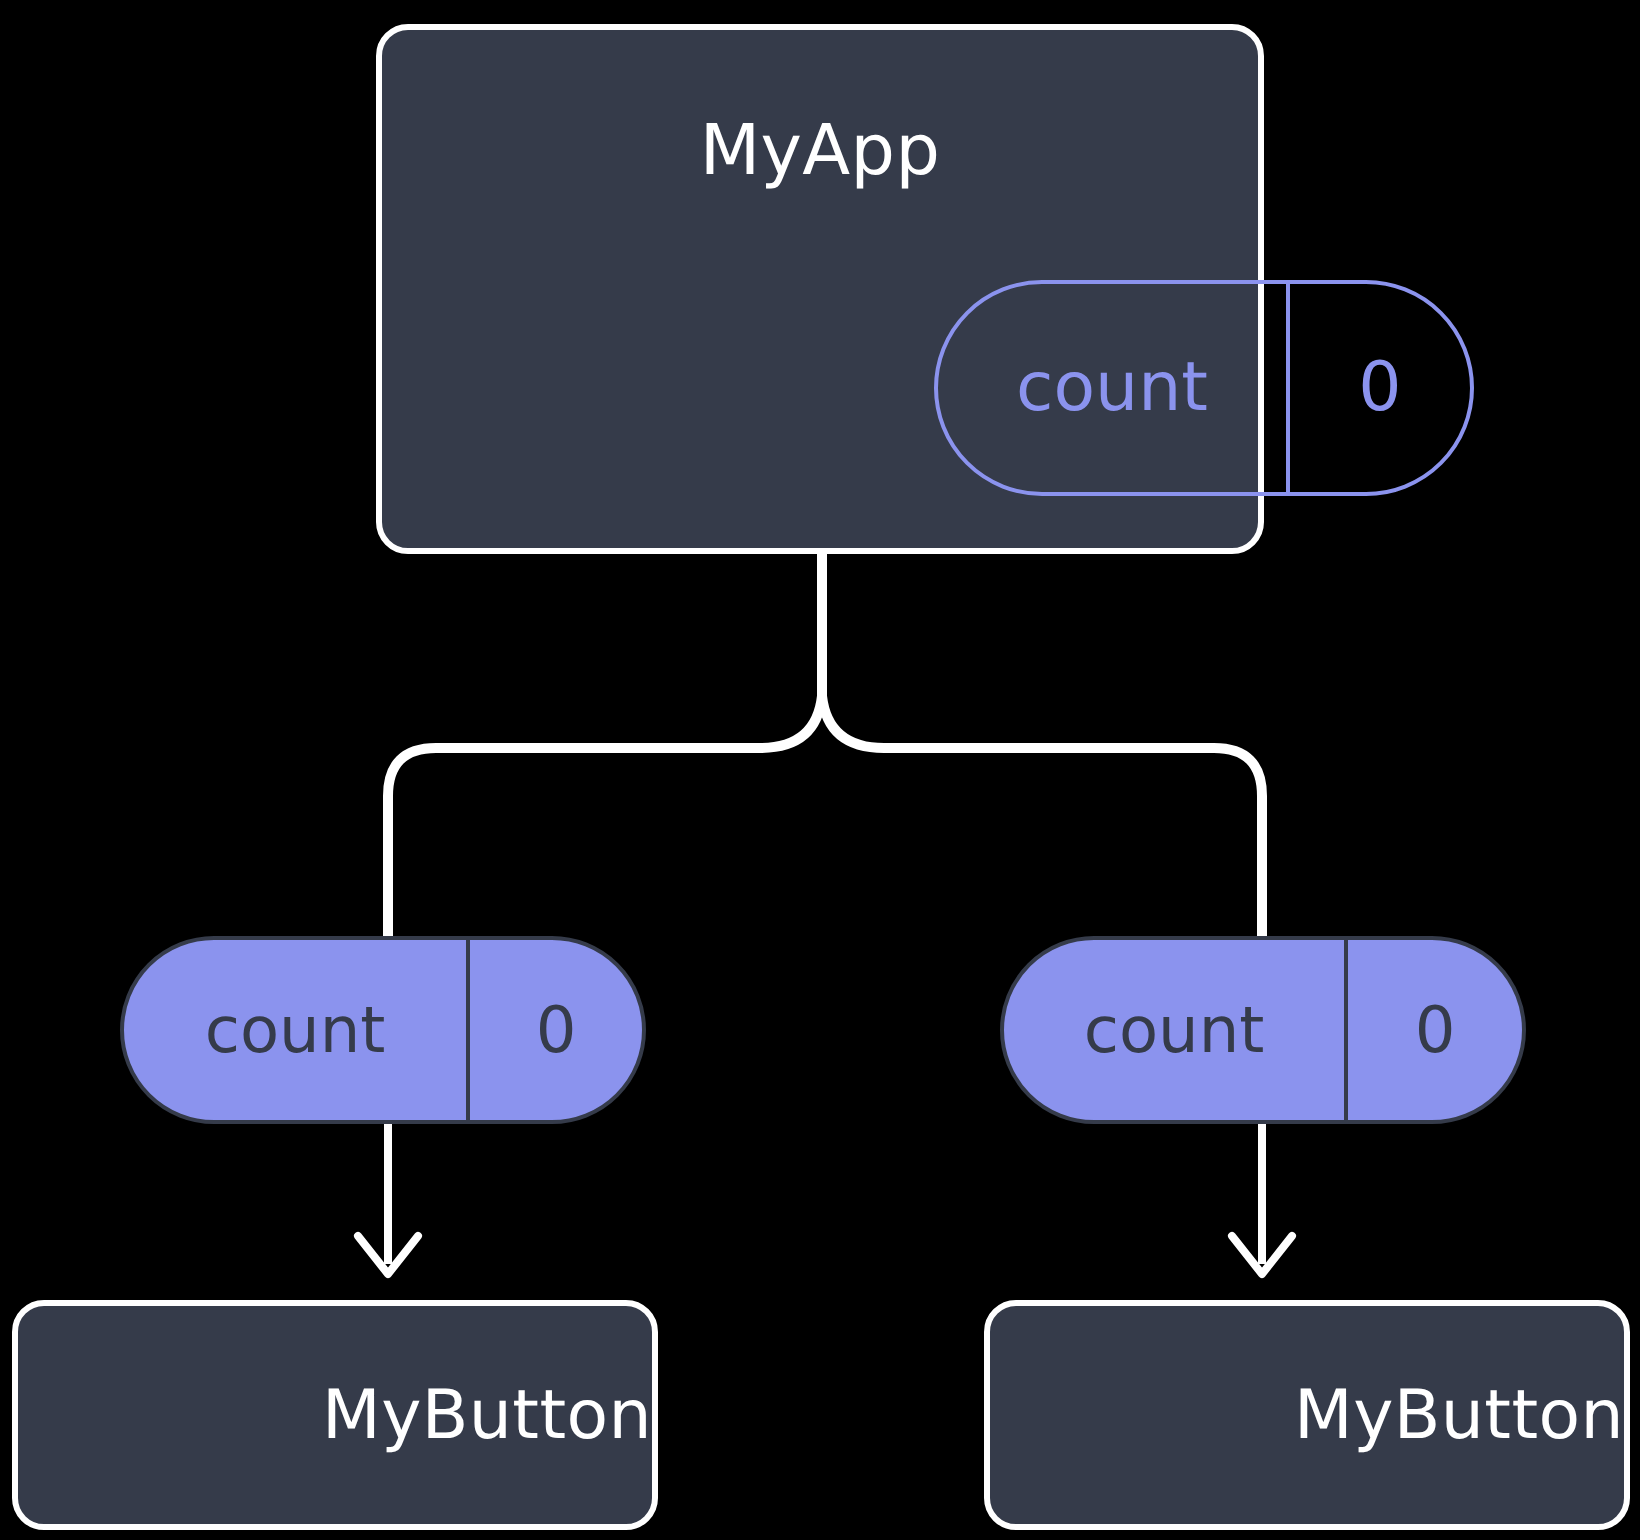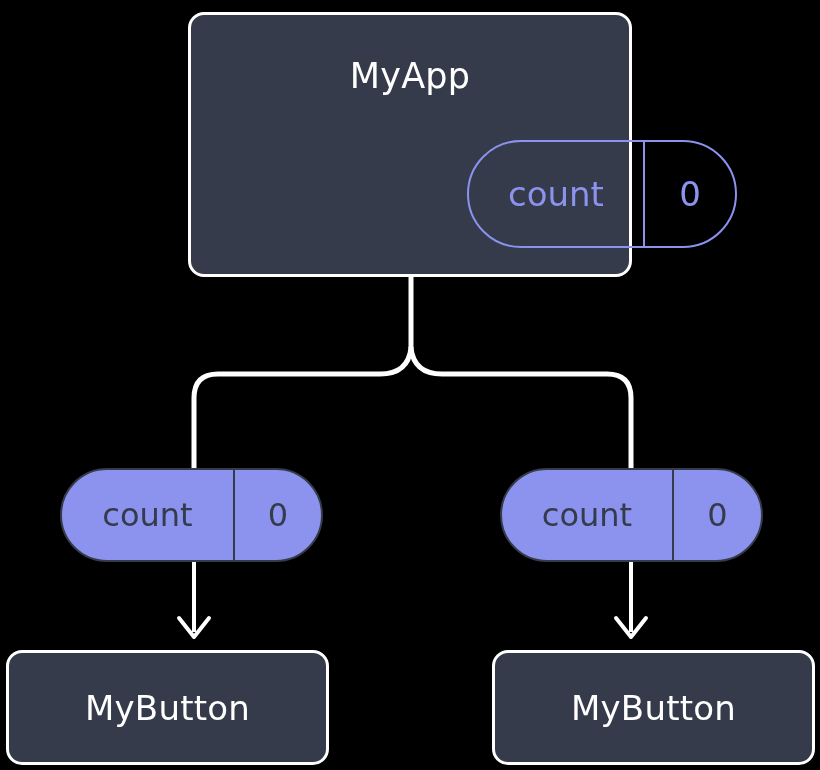--- a/index.html
+++ b/index.html
@@ -54,20 +54,21 @@
     font-size: 35px;
     font-weight: 400;
     letter-spacing: 0.2px;
     line-height: 1;
     white-space: nowrap;
   }
   .btn-box {
     top: 650px;
     height: 115px;
     justify-content: center;
+    align-items: flex-end;
   }
   #node-mybutton-left {
     left: 6px;
     width: 323px;
   }
   #node-mybutton-right {
     left: 492px;
     width: 323px;
   }
   .btn-box .comp-title {

